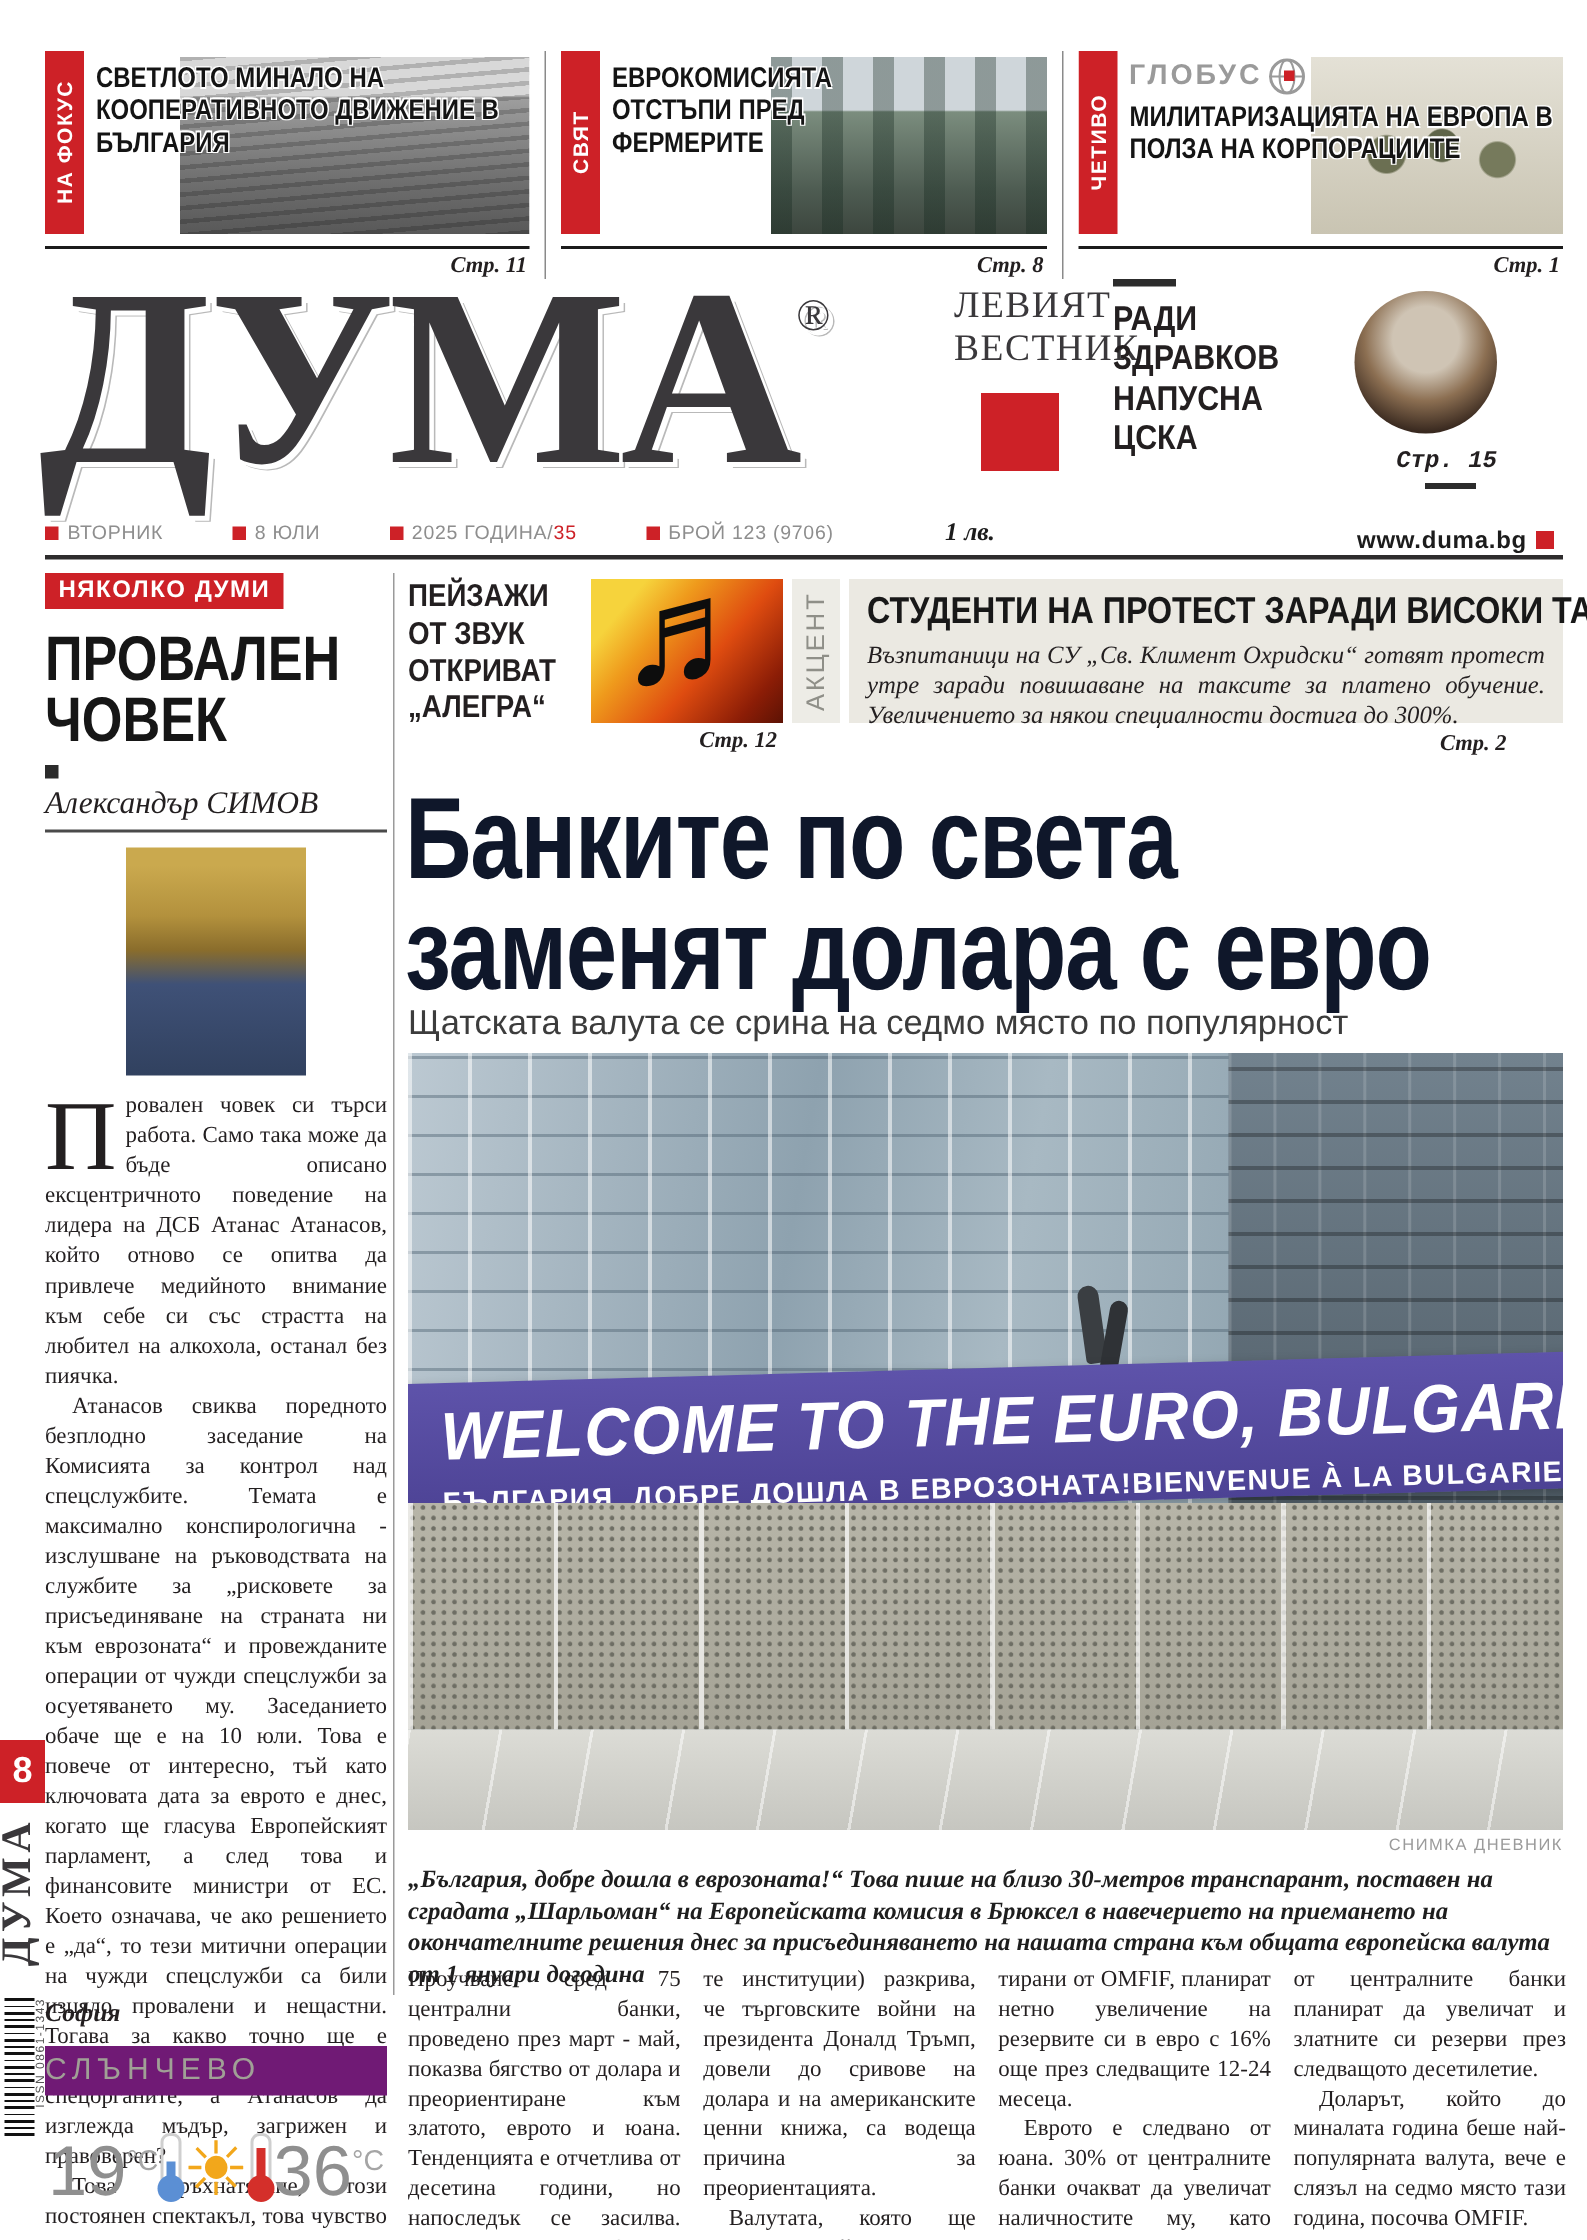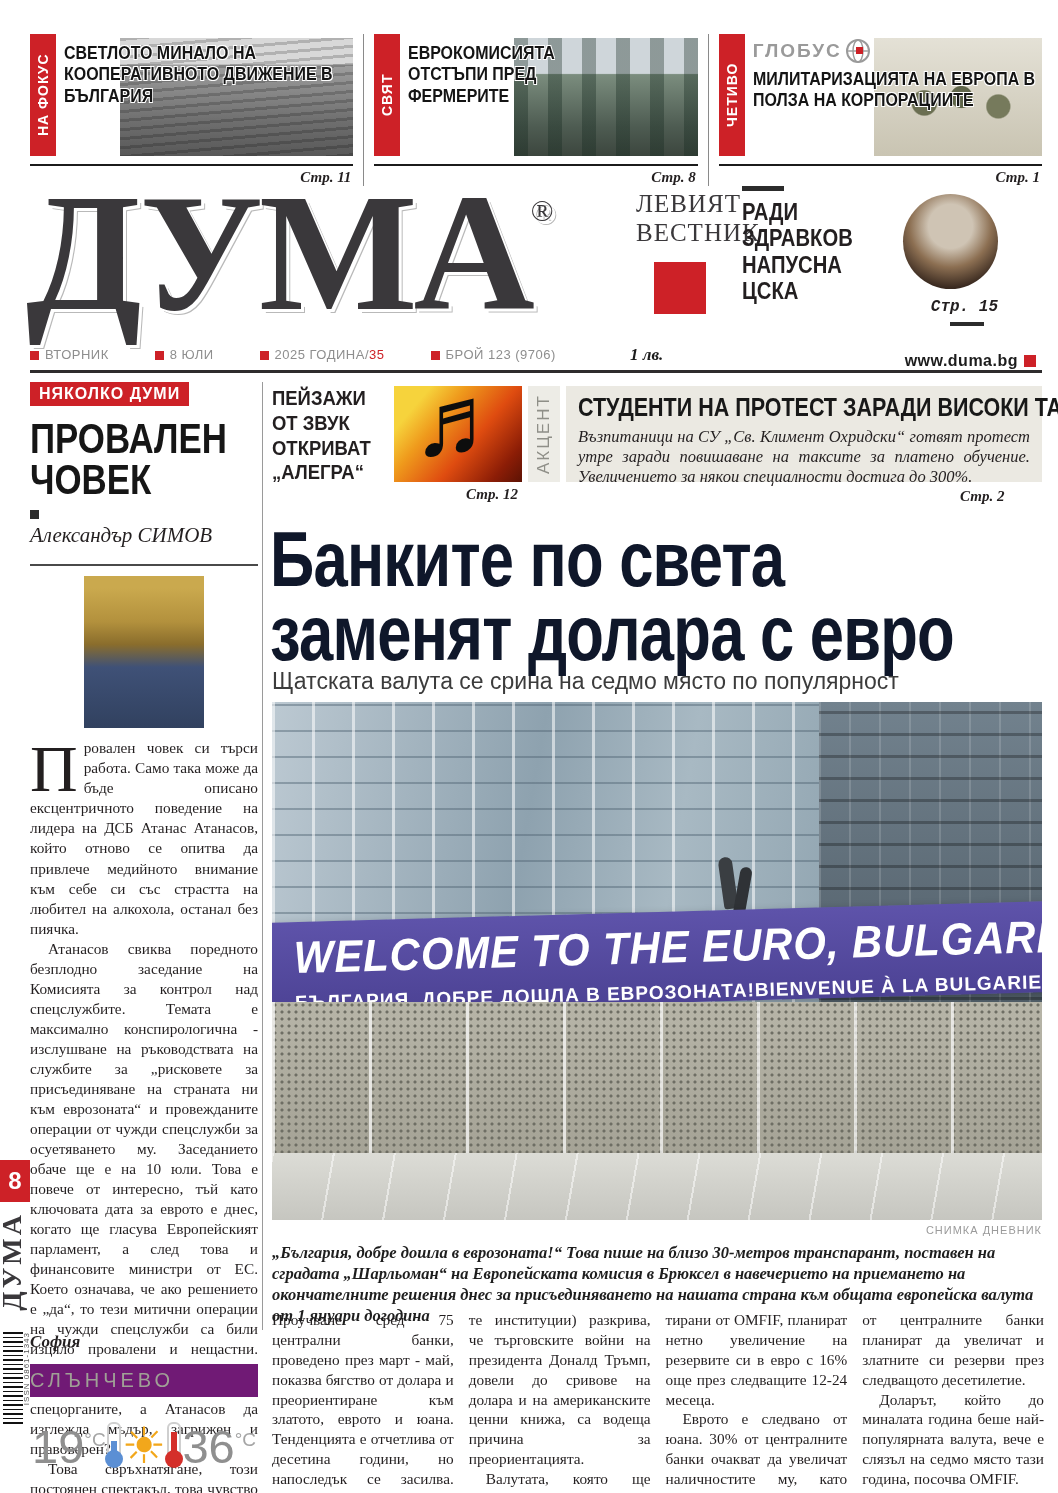--- a/index.html
+++ b/index.html
@@ -70,21 +70,21 @@
     font-family:"Liberation Sans",sans-serif;font-size:8px;color:#555;letter-spacing:1px;}
 
   
   .vdiv{position:absolute;left:262px;top:382px;width:1px;height:948px;background:#9a9a9a;}
   .opinion{position:absolute;left:30px;top:382px;width:228px;}
   .op-badge{display:inline-block;background:#cd2127;color:#fff;font-family:"Liberation Sans",sans-serif;
     font-weight:bold;font-size:16px;letter-spacing:1px;padding:3px 9px;}
   .op-title{font-family:"Liberation Sans",sans-serif;font-weight:bold;font-size:42px;line-height:.98;
     margin-top:12px;width:120%;transform:scaleX(.83);transform-origin:left top;color:#161616;}
   .op-bullet{width:9px;height:9px;background:#2b2b2b;margin:10px 0 4px;}
-  .op-author{font-style:italic;font-size:21px;margin:2px 0 16px;}
+  .op-author{font-style:italic;font-size:21px;margin:2px 0 5px;}
   .op-hr{border:0;border-top:2px solid #4a4a4a;margin:0 0 10px;}
   .op-photo{width:120px;height:152px;margin:0 auto 10px;
     background:linear-gradient(180deg,#caa94e 0 8%,#b3913d 30%,#8a6d2c 45%,#3f5177 60%,#31415f);}
   .op-text{font-size:15.3px;line-height:1.31;text-align:justify;}
   .op-text p{margin:0;}
   .op-text p + p{text-indent:18px;}
   .dropcap{float:left;font-size:66px;line-height:.82;padding:4px 6px 0 0;}
 
   
   .weather{position:absolute;left:30px;top:1332px;width:228px;text-align:left;}

